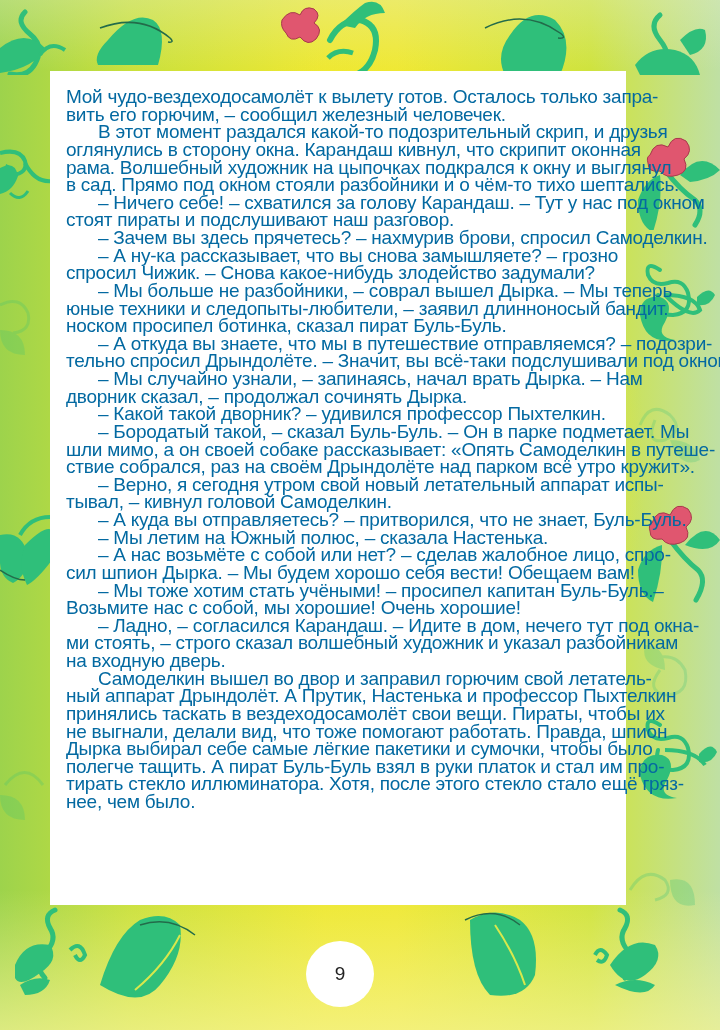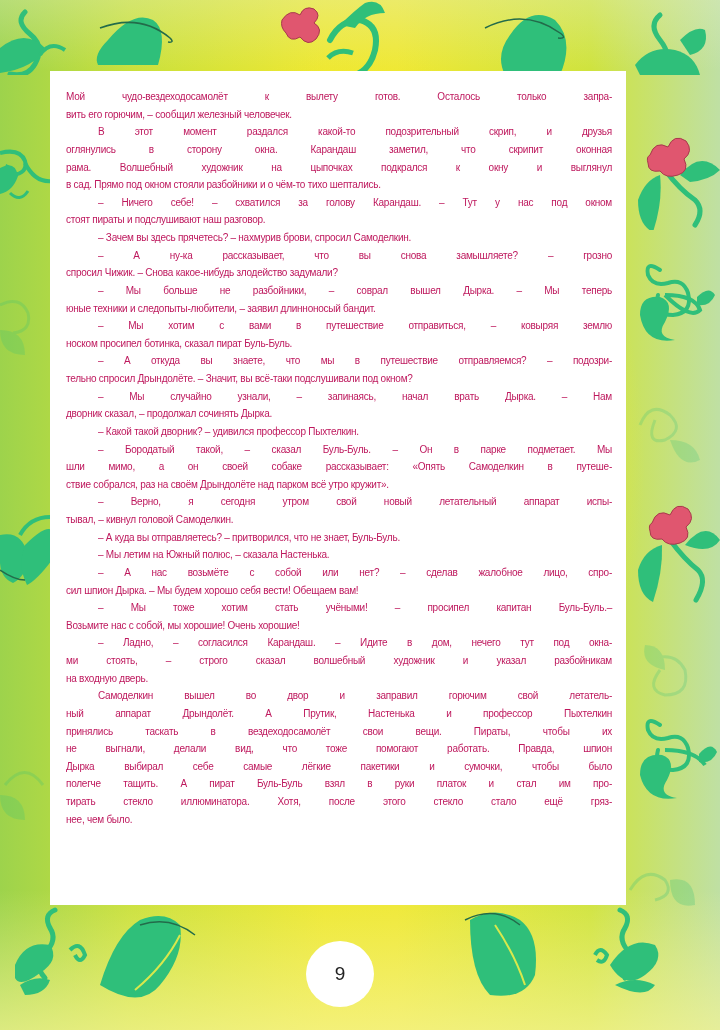--- a/index.html
+++ b/index.html
@@ -17,21 +17,21 @@
     position: absolute; left: 0; right: 0; top: 0; height: 70px;
     background: linear-gradient(180deg, rgba(230,240,200,0.35) 0%, rgba(240,236,60,0) 100%);
   }
   .panel {
     position: absolute; left: 50px; top: 71px; width: 576px; height: 834px;
     background: #ffffff;
   }
   .text {
     position: absolute; left: 66px; top: 88px; width: 546px;
     font-family: "Liberation Sans", "DejaVu Sans", sans-serif;
-    font-size: 10px; line-height: 17.62px; color: #be185d;
+    font-size: 19px; line-height: 17.62px; color: #0369a1;
     letter-spacing: -0.25px;
   }
   .para { margin: 0; text-align: justify; text-align-last: left; hyphens: manual; }
   .line { display: block; text-align: justify; text-align-last: justify; white-space: nowrap; }
   .line.last { text-align-last: left; }
   .page-number {
     position: absolute; left: 306px; top: 941px; width: 68px; height: 66px;
     border-radius: 50%; background: #ffffff;
     display: flex; align-items: center; justify-content: center;
     font-family: "Liberation Sans", sans-serif; font-size: 19px; color: #222;
@@ -132,41 +132,40 @@
 
 <div class="panel"></div>
 
 <div class="text" id="story">
     <div class="para">
       <span class="line">Мой чудо-вездеходосамолёт к вылету готов. Осталось только запра-</span>
       <span class="line last">вить его горючим, – сообщил железный человечек.</span>
     </div>
     <div class="para">
       <span class="line" style="padding-left: 32px;">В этот момент раздался какой-то подозрительный скрип, и друзья</span>
-      <span class="line">оглянулись в сторону окна. Карандаш заметил, что скрипит оконная</span>
+      <span class="line">оглянулись в сторону окна. Карандаш кивнул, что скрипит оконная</span>
       <span class="line">рама. Волшебный художник на цыпочках подкрался к окну и выглянул</span>
       <span class="line last">в сад. Прямо под окном стояли разбойники и о чём-то тихо шептались.</span>
     </div>
     <div class="para">
       <span class="line" style="padding-left: 32px;">– Ничего себе! – схватился за голову Карандаш. – Тут у нас под окном</span>
       <span class="line last">стоят пираты и подслушивают наш разговор.</span>
     </div>
     <div class="para">
       <span class="line last" style="padding-left: 32px;">– Зачем вы здесь прячетесь? – нахмурив брови, спросил Самоделкин.</span>
     </div>
     <div class="para">
       <span class="line" style="padding-left: 32px;">– А ну-ка рассказывает, что вы снова замышляете? – грозно</span>
       <span class="line last">спросил Чижик. – Снова какое-нибудь злодейство задумали?</span>
     </div>
     <div class="para">
       <span class="line" style="padding-left: 32px;">– Мы больше не разбойники, – соврал вышел Дырка. – Мы теперь</span>
       <span class="line last">юные техники и следопыты-любители, – заявил длинноносый бандит.</span>
     </div>
     <div class="para">
-      <span class="line" style="padding-left: 32px;">– Мы хотим с вами в путешествие отправиться, – ковыряя землю</span>
       <span class="line last">носком просипел ботинка, сказал пират Буль-Буль.</span>
     </div>
     <div class="para">
       <span class="line" style="padding-left: 32px;">– А откуда вы знаете, что мы в путешествие отправляемся? – подозри-</span>
       <span class="line last">тельно спросил Дрындолёте. – Значит, вы всё-таки подслушивали под окном?</span>
     </div>
     <div class="para">
       <span class="line" style="padding-left: 32px;">– Мы случайно узнали, – запинаясь, начал врать Дырка. – Нам</span>
       <span class="line last">дворник сказал, – продолжал сочинять Дырка.</span>
     </div>

